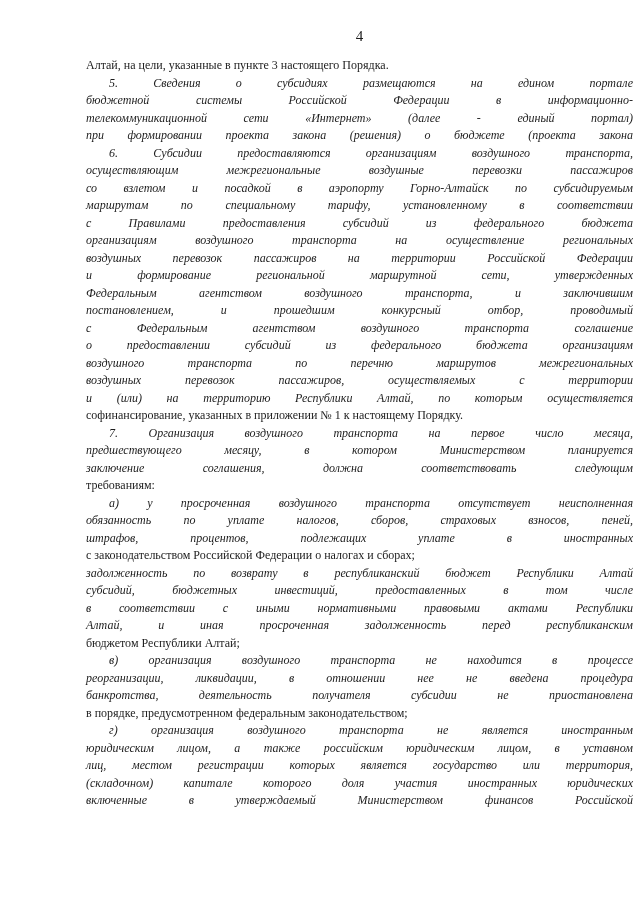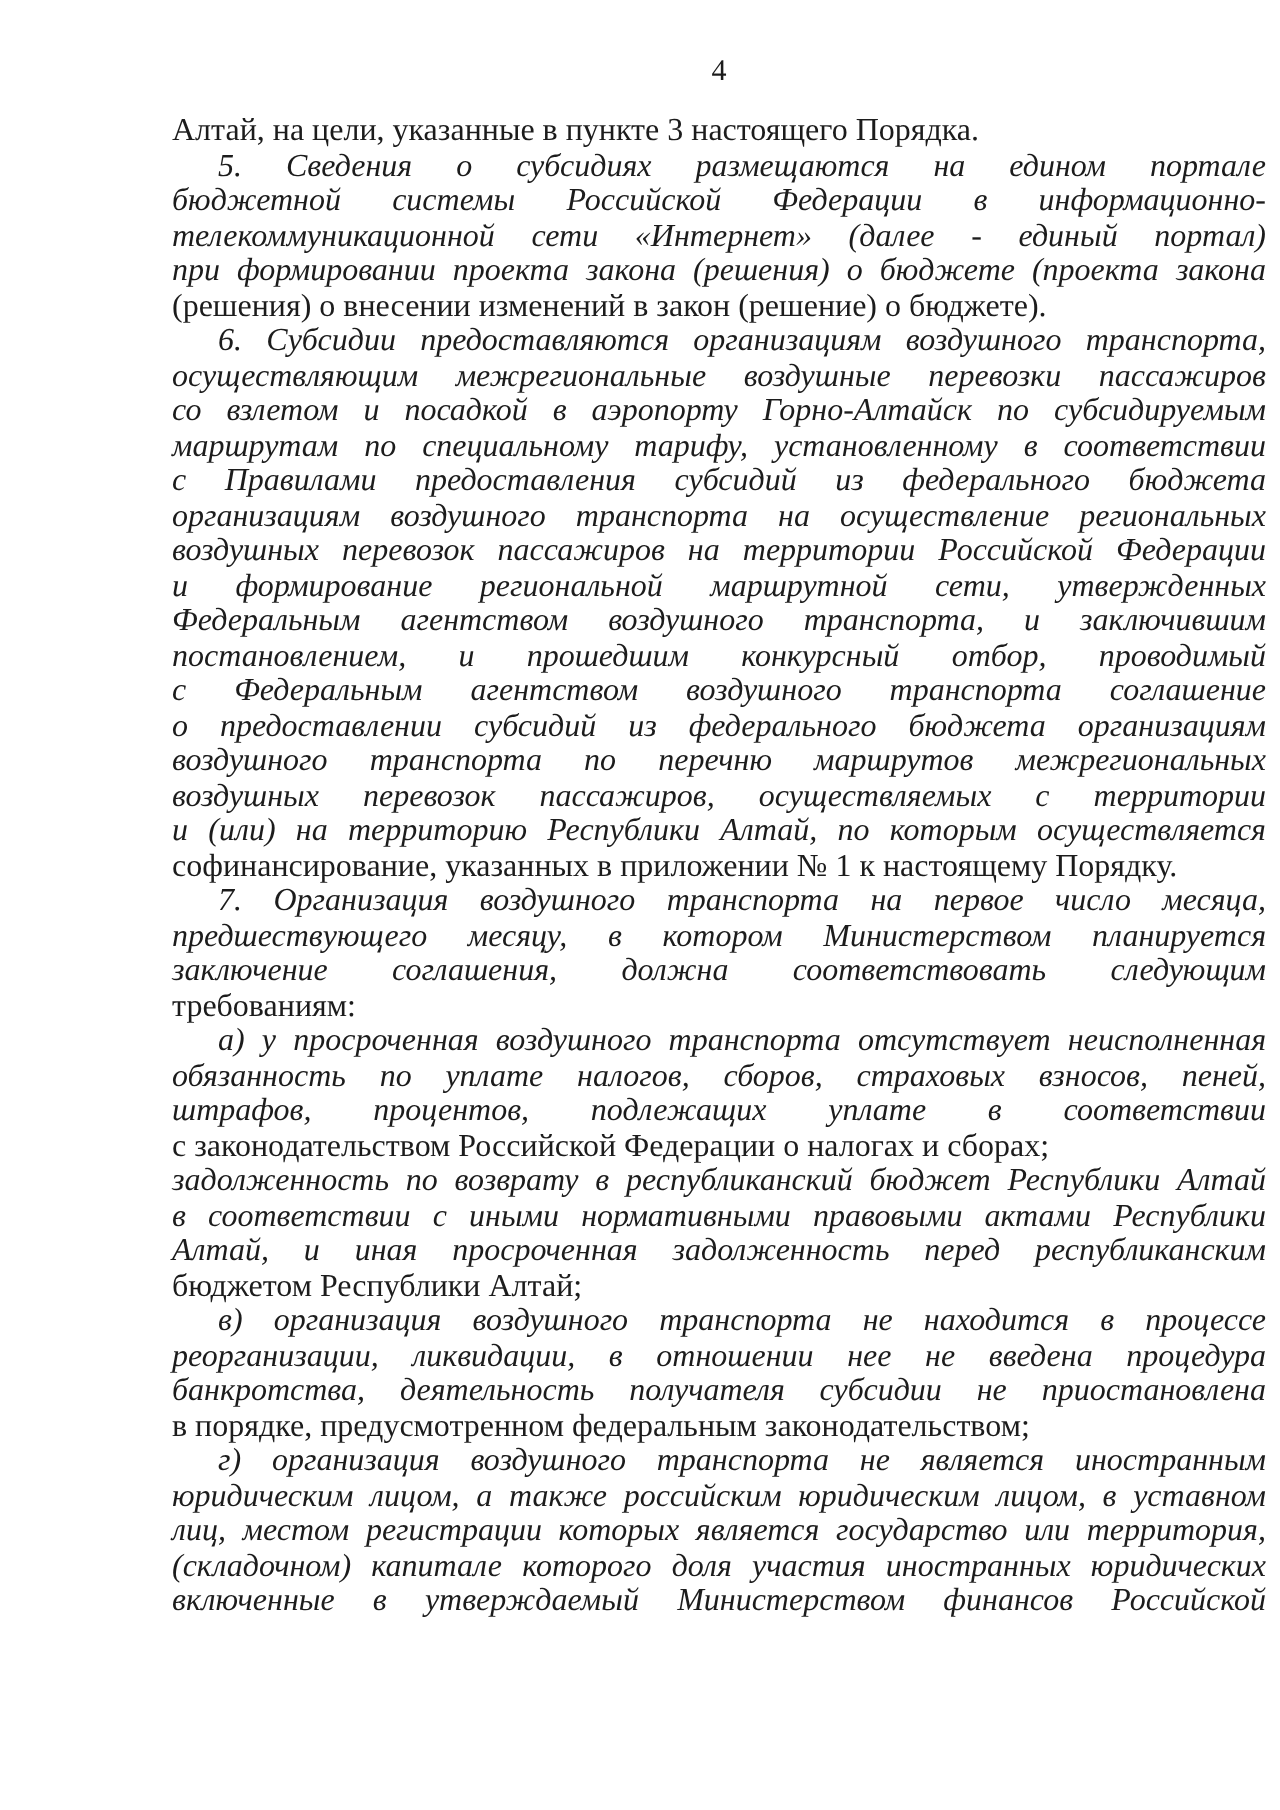--- a/index.html
+++ b/index.html
@@ -23,21 +23,21 @@
     width: 547px;
     text-align: center;
     font-size: 15px;
     line-height: 18px;
   }
   .body-text {
     position: absolute;
     top: 57px;
     left: 86px;
     width: 547px;
-    font-size: 16px;
+    font-size: 12px;
   }
   .text-line {
     height: 17.5px;
     line-height: 17.5px;
     text-align: justify;
     white-space: nowrap;
   }
   .text-line.justify {
     text-align-last: justify;
     font-style: italic;
@@ -54,21 +54,20 @@
 <body>
 
 <div class="page">
   <div class="page-number">4</div>
   <div class="body-text" id="body-text">
       <div class="text-line left">Алтай, на цели, указанные в пункте 3 настоящего Порядка.</div>
       <div class="text-line justify indent">5. Сведения о субсидиях размещаются на едином портале</div>
       <div class="text-line justify">бюджетной системы Российской Федерации в информационно-</div>
       <div class="text-line justify">телекоммуникационной сети «Интернет» (далее - единый портал)</div>
       <div class="text-line justify">при формировании проекта закона (решения) о бюджете (проекта закона</div>
-      <div class="text-line left">(решения) о внесении изменений в закон (решение) о бюджете).</div>
       <div class="text-line justify indent">6. Субсидии предоставляются организациям воздушного транспорта,</div>
       <div class="text-line justify">осуществляющим межрегиональные воздушные перевозки пассажиров</div>
       <div class="text-line justify">со взлетом и посадкой в аэропорту Горно-Алтайск по субсидируемым</div>
       <div class="text-line justify">маршрутам по специальному тарифу, установленному в соответствии</div>
       <div class="text-line justify">с Правилами предоставления субсидий из федерального бюджета</div>
       <div class="text-line justify">организациям воздушного транспорта на осуществление региональных</div>
       <div class="text-line justify">воздушных перевозок пассажиров на территории Российской Федерации</div>
       <div class="text-line justify">и формирование региональной маршрутной сети, утвержденных</div>
       <div class="text-line justify">Федеральным агентством воздушного транспорта, и заключившим</div>
       <div class="text-line justify">постановлением, и прошедшим конкурсный отбор, проводимый</div>
@@ -77,23 +76,24 @@
       <div class="text-line justify">воздушного транспорта по перечню маршрутов межрегиональных</div>
       <div class="text-line justify">воздушных перевозок пассажиров, осуществляемых с территории</div>
       <div class="text-line justify">и (или) на территорию Республики Алтай, по которым осуществляется</div>
       <div class="text-line left">софинансирование, указанных в приложении № 1 к настоящему Порядку.</div>
       <div class="text-line justify indent">7. Организация воздушного транспорта на первое число месяца,</div>
       <div class="text-line justify">предшествующего месяцу, в котором Министерством планируется</div>
       <div class="text-line justify">заключение соглашения, должна соответствовать следующим</div>
       <div class="text-line left">требованиям:</div>
       <div class="text-line justify indent">а) у просроченная воздушного транспорта отсутствует неисполненная</div>
       <div class="text-line justify">обязанность по уплате налогов, сборов, страховых взносов, пеней,</div>
-      <div class="text-line justify">штрафов, процентов, подлежащих уплате в соответствии</div>
+      <div class="text-line justify">штрафов, процентов, подлежащих уплате в иностранных</div>
       <div class="text-line left">с законодательством Российской Федерации о налогах и сборах;</div>
       <div class="text-line justify">задолженность по возврату в республиканский бюджет Республики Алтай</div>
+      <div class="text-line justify">субсидий, бюджетных инвестиций, предоставленных в том числе</div>
       <div class="text-line justify">в соответствии с иными нормативными правовыми актами Республики</div>
       <div class="text-line justify">Алтай, и иная просроченная задолженность перед республиканским</div>
       <div class="text-line left">бюджетом Республики Алтай;</div>
       <div class="text-line justify indent">в) организация воздушного транспорта не находится в процессе</div>
       <div class="text-line justify">реорганизации, ликвидации, в отношении нее не введена процедура</div>
       <div class="text-line justify">банкротства, деятельность получателя субсидии не приостановлена</div>
       <div class="text-line left">в порядке, предусмотренном федеральным законодательством;</div>
       <div class="text-line justify indent">г) организация воздушного транспорта не является иностранным</div>
       <div class="text-line justify">юридическим лицом, а также российским юридическим лицом, в уставном</div>
       <div class="text-line justify">лиц, местом регистрации которых является государство или территория,</div>

